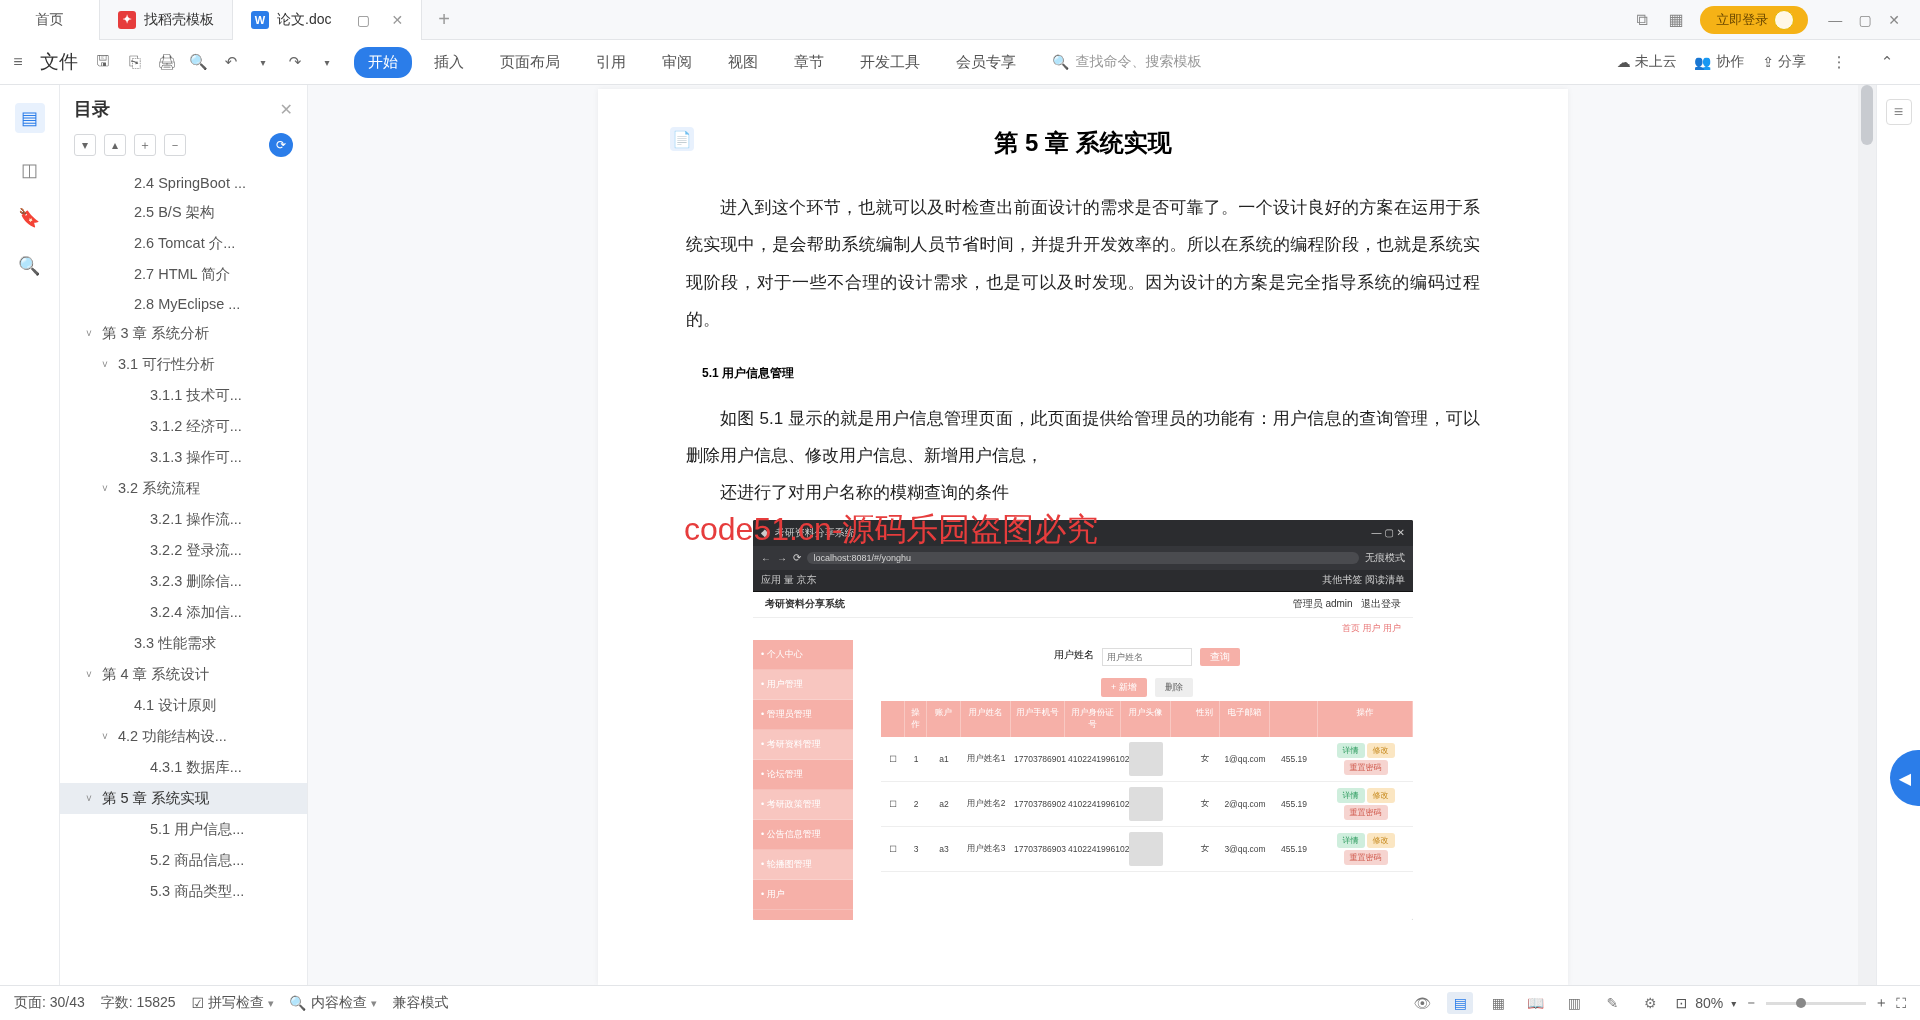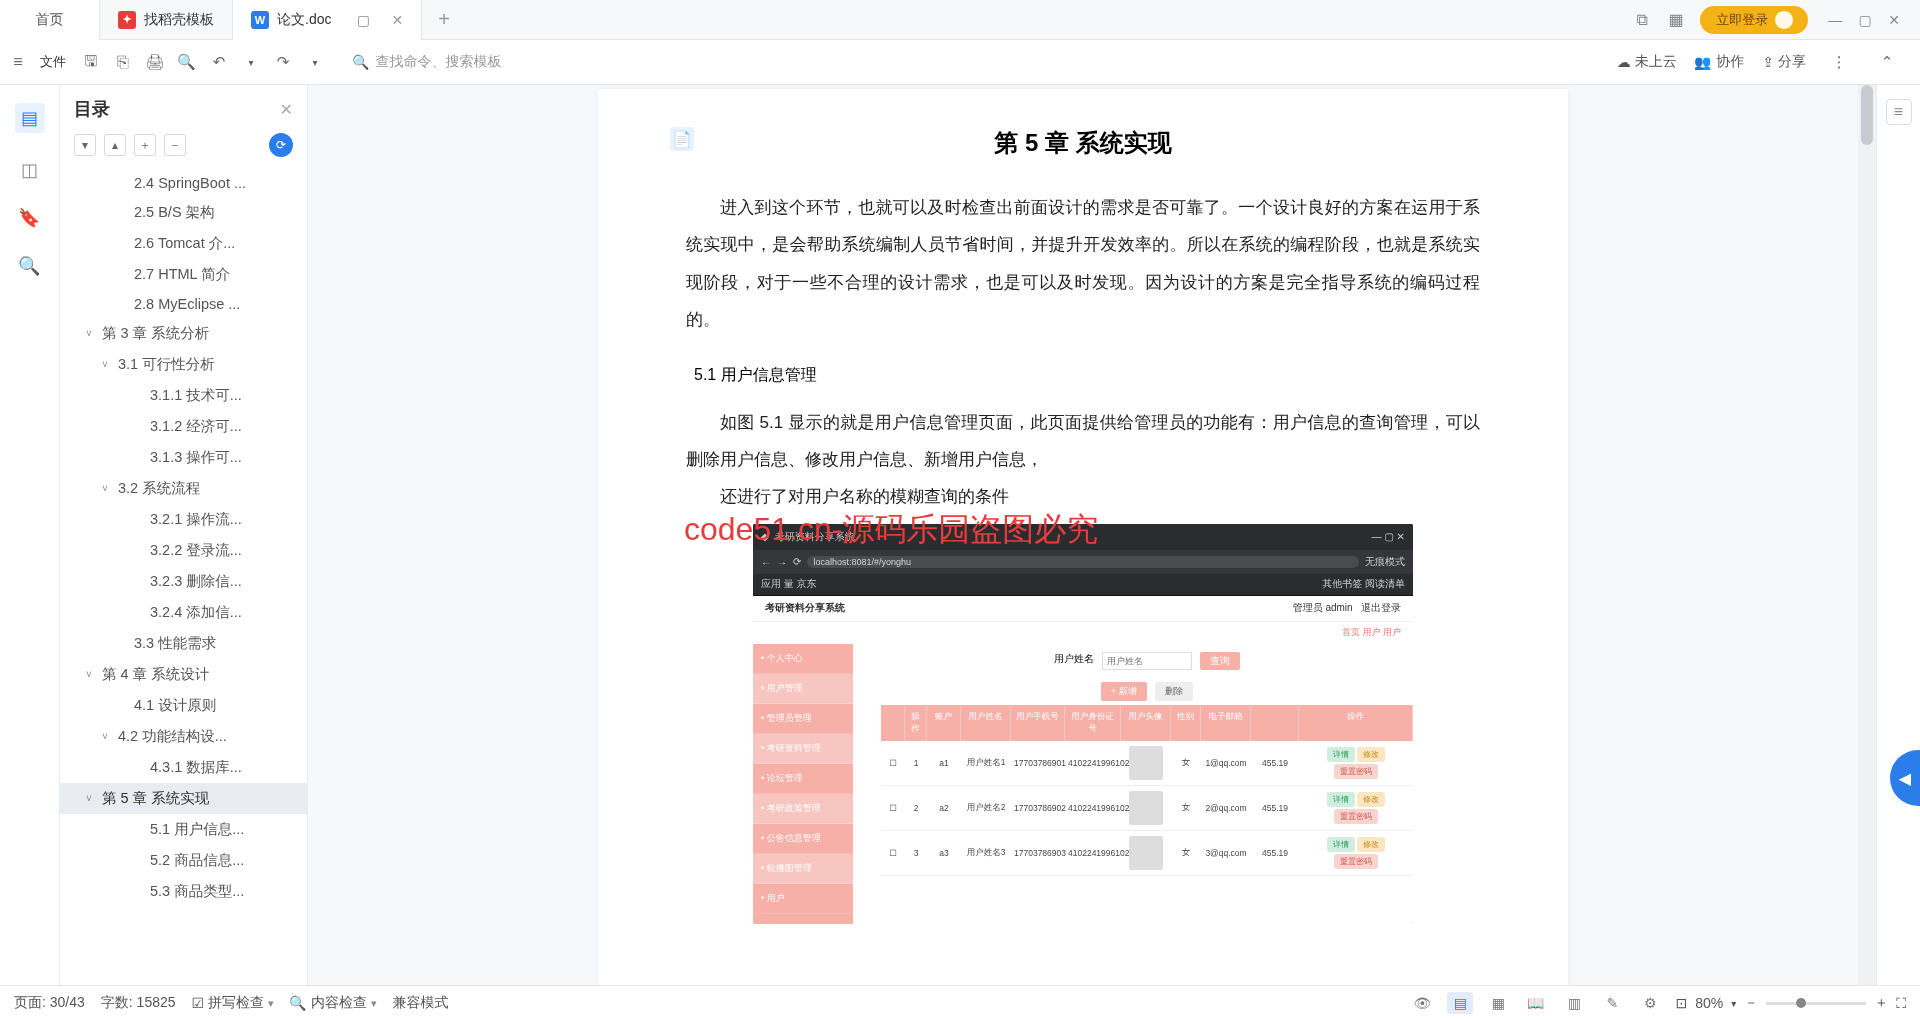--- a/index.html
+++ b/index.html
@@ -17,21 +17,21 @@
 .titlebar-right { margin-left: auto; display: flex; align-items: center; gap: 14px; padding-right: 14px; }
 .tb-icon { width: 20px; height: 16px; color: #888; display:flex; align-items:center; justify-content:center; }
 .login-btn { background: #f5b216; color: #6b4800; padding: 4px 14px 4px 16px; border-radius: 16px; font-size: 13px; display: flex; align-items: center; gap: 6px; }
 .login-avatar { width: 20px; height: 20px; background: #fff8e6; border-radius: 50%; border: 1px solid #e6b800; }
 .win-btns span { padding: 0 6px; color: #888; font-size: 14px; }
 
 
 .menubar { height: 45px; display: flex; align-items: center; padding: 0 6px; border-bottom: 1px solid #e3e5e8; gap: 2px; }
 .mb-left { display: flex; align-items: center; gap: 2px; }
 .mb-hamburger { width: 24px; text-align:center; color:#666; font-size:16px;}
-.mb-file { font-size: 13px; color: #333; padding: 0 8px; }
+.mb-file { font-size: 19px; color: #333; padding: 0 8px; }
 .mb-icon { width: 30px; height: 30px; display: flex; align-items: center; justify-content: center; color: #666; font-size: 15px; cursor: pointer; }
 .menu-tabs { display: flex; align-items: center; gap: 8px; margin-left: 10px; }
 .menu-tab { padding: 6px 14px; font-size: 15px; color: #555; cursor: pointer; border-radius: 14px; }
 .menu-tab.active { background: #2b7de9; color: #fff; }
 .mb-search { margin-left: 20px; display:flex; align-items:center; color:#999; font-size:14px; gap:6px;}
 .mb-right { margin-left: auto; display: flex; align-items: center; gap: 18px; padding-right: 12px; color:#555; font-size:14px;}
 .mb-right-item { display:flex; align-items:center; gap:4px; cursor:pointer;}
 
 
 .main { display: flex; height: calc(100% - 40px - 45px - 35px); }
@@ -53,21 +53,21 @@
 .ol-chevron { width:14px; display:inline-block; font-size:10px; color:#888; margin-right:2px;}
 
 
 .doc-area { flex:1; display:flex; background:#f7f8fa; }
 .doc-page-wrap { flex:1; display:flex; justify-content:center; overflow:hidden; position:relative;}
 .doc-page { width: 970px; background: #fff; margin-top: 4px; padding: 32px 88px 18px 88px; box-shadow: 0 0 6px rgba(0,0,0,.06); position:relative;}
 .doc-icon-float { position:absolute; left:72px; top:38px; width:24px; height:24px; background:#e8f1fd; border-radius:4px; color:#2b7de9; display:flex;align-items:center;justify-content:center;}
 .doc-h1 { text-align:center; font-size:24px; font-weight:600; margin: 6px 0 30px; }
 .doc-p { font-size:17px; line-height:2.2; text-align:justify; color:#222; }
 .doc-p-indent { text-indent: 2em; }
-.doc-h2 { font-size:16px; font-weight:400; margin: 26px 8px 18px; }
+.doc-h2 { font-size:12px; font-weight:700; margin: 26px 16px 18px; }
 .watermark { position:absolute; left:684px; top:508px; color:#e63c3c; font-size:32px; font-weight:500; pointer-events:none; }
 
 
 .embed { width: 660px; height: 400px; margin: 8px auto 0; background:#202124; border-radius:2px; overflow:hidden; font-size:10px;}
 .emb-titlebar { height:26px; background:#2b2c2f; display:flex; align-items:center; padding:0 8px; color:#ccc; gap:6px;}
 .emb-addr { height:24px; background:#35363a; display:flex; align-items:center; padding:0 8px; color:#d4d4d4; gap:6px;}
 .emb-addr-box{background:#4a4b4f; padding:1px 6px; border-radius:8px; flex:1; font-size:9px;}
 .emb-bookmarks { height:22px; background:#2b2c2f; border-bottom:1px solid #111; display:flex; align-items:center; padding:0 8px; color:#ccc; gap:14px;justify-content:space-between;}
 .emb-body { background:#fff; height: calc(100% - 26px - 24px - 22px); display:flex; flex-direction:column;}
 .emb-top { height:26px; display:flex; align-items:center; justify-content:space-between; padding:0 12px; font-size:10px; color:#333; border-bottom:1px solid #eee;}
@@ -81,21 +81,21 @@
 .emb-search input{border:1px solid #ddd; padding:2px 4px; width:90px; font-size:9px;}
 .emb-search .qbtn{background:#f6b0a8; color:#fff; padding:2px 10px; border-radius:2px;}
 .emb-actions{display:flex; justify-content:center; gap:8px; padding:4px;}
 .emb-actions .ab{padding:3px 10px; font-size:9px; border-radius:2px;}
 .ab-add{background:#f6b0a8;color:#fff;} .ab-del{background:#eee;color:#666;}
 .emb-table { flex:1; }
 .emb-th { display:flex; background:#f6b0a8; color:#fff; font-size:8.5px;}
 .emb-th > div{padding:6px 3px; text-align:center; border-right:1px solid rgba(255,255,255,.3);}
 .emb-tr { display:flex; font-size:8.5px; color:#444; border-bottom:1px solid #eee; align-items:center;}
 .emb-tr > div{padding:5px 3px; text-align:center;}
-.c-chk{width:24px;} .c-idx{width:22px;} .c-acc{width:34px;} .c-uname{width:50px;} .c-phone{width:54px;} .c-card{width:56px;} .c-avatar{width:50px;} .c-sex{width:30px;} .c-mail{width:50px;} .c-time{width:48px;} .c-ops{flex:1;}
+.c-chk{width:24px;} .c-idx{width:22px;} .c-acc{width:34px;} .c-uname{width:50px;} .c-phone{width:54px;} .c-card{width:56px;} .c-avatar{width:50px;} .c-sex{width:30px;margin-left:19px;} .c-mail{width:50px;} .c-time{width:48px;} .c-ops{flex:1;}
 .avatar-box{width:34px;height:34px;background:#ddd;margin:0 auto;border-radius:2px;}
 .op-pill{display:inline-block;padding:2px 6px;border-radius:3px;font-size:8px;margin:1px;}
 .op-detail{background:#cfeedd;color:#2a9a5c;} .op-edit{background:#fbe6c2;color:#c78a1e;} .op-reset{background:#f6d4d0;color:#d05b4e;}
 
 
 .right-rail { width: 44px; border-left: 1px solid #e9ebee; background:#fff; display:flex; flex-direction:column; align-items:center; padding-top:14px; gap:14px;}
 .right-rail .ric{width:26px;height:26px;border:1px solid #ddd;border-radius:4px;display:flex;align-items:center;justify-content:center;color:#888;}
 
 
 .vscroll { width:18px; background:#f0f1f3; position:relative;}
@@ -152,20 +152,31 @@
     <span class="mb-hamburger">≡</span>
     <span class="mb-file">文件</span>
     <span class="mb-icon">🖫</span>
     <span class="mb-icon">⎘</span>
     <span class="mb-icon">🖨</span>
     <span class="mb-icon">🔍</span>
     <span class="mb-icon">↶</span>
     <span class="mb-icon" style="font-size:10px;">▾</span>
     <span class="mb-icon">↷</span>
     <span class="mb-icon" style="font-size:10px;">▾</span>
+  </div>
+  <div class="menu-tabs">
+    <span class="menu-tab active">开始</span>
+    <span class="menu-tab">插入</span>
+    <span class="menu-tab">页面布局</span>
+    <span class="menu-tab">引用</span>
+    <span class="menu-tab">审阅</span>
+    <span class="menu-tab">视图</span>
+    <span class="menu-tab">章节</span>
+    <span class="menu-tab">开发工具</span>
+    <span class="menu-tab">会员专享</span>
   </div>
   <div class="mb-search">
     <span>🔍</span>
     <span>查找命令、搜索模板</span>
   </div>
   <div class="mb-right">
     <span class="mb-right-item">
         <span>☁</span>
         <span>未上云</span>
       </span>

